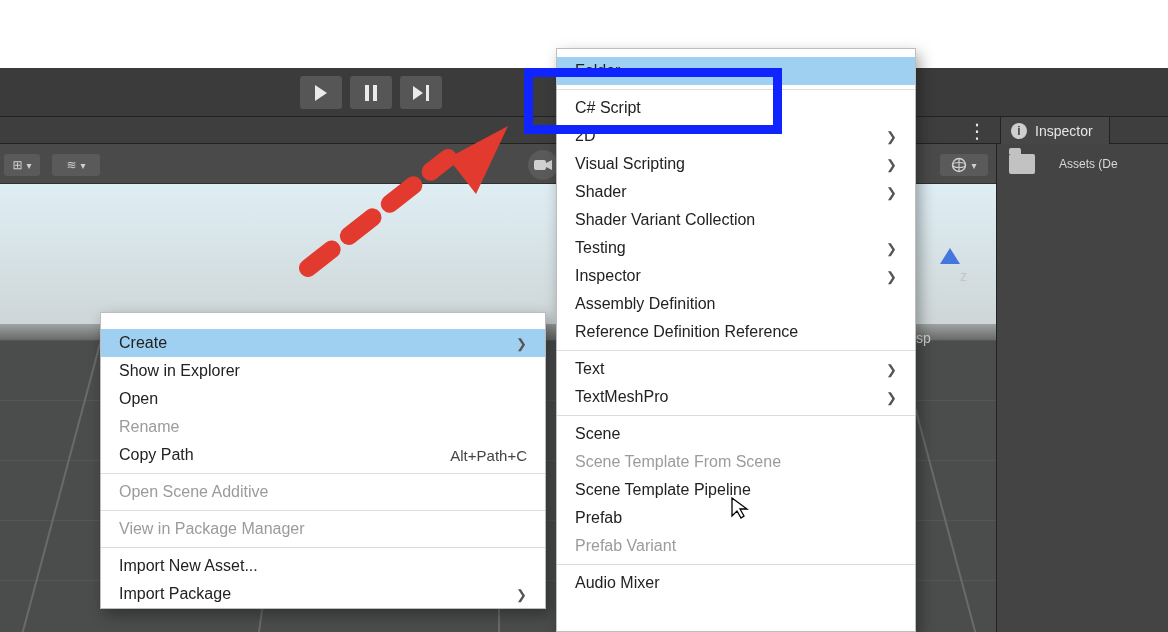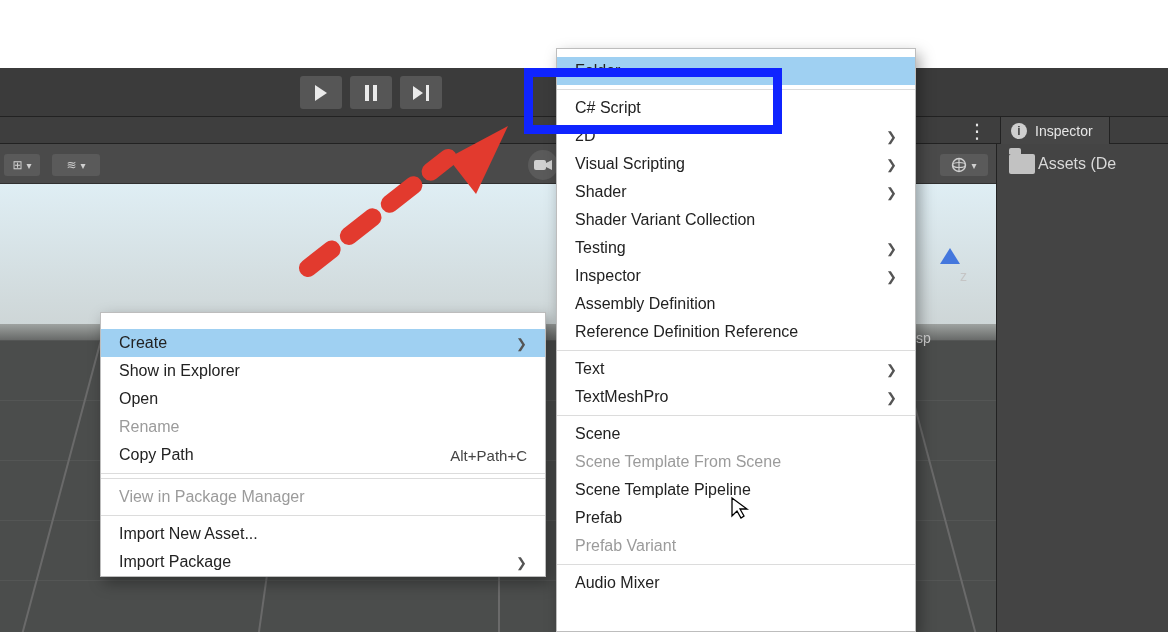--- a/index.html
+++ b/index.html
@@ -122,22 +122,22 @@
   .persp-label {
     position:absolute; left:916px; top:330px; color:#cfcfcf; font-size:14px;
   }
 
   
   .inspector-body {
     position: absolute; left: 996px; top: 144px; width: 172px; height: 488px;
     background: #444444; border-left: 1px solid #222;
   }
   .inspector-body .folder-row {
-    margin-top: 10px; display:flex; align-items:center; gap:3px; padding-left:12px;
-    color:#d9d9d9; font-size:16px;
+    margin-top: 10px; display:flex; align-items:center; gap:24px; padding-left:12px;
+    color:#d9d9d9; font-size:12px;
   }
   .folder-ico { width:26px; height:20px; background:#c2c2c2; border-radius:2px; position:relative; }
   .folder-ico::before { content:""; position:absolute; left:0; top:-6px; width:12px; height:6px; background:#c2c2c2; border-radius:2px 2px 0 0;}
 
   
   .menu {
     position: absolute; background: #fff; border: 1px solid #bdbdbd;
     box-shadow: 4px 6px 14px rgba(0,0,0,.35);
     font-size: 16px; color: #222;
   }
@@ -266,20 +266,23 @@
         <span>Open</span>
       </div>
       <div class="item disabled">
         <span>Rename</span>
       </div>
       <div class="item">
         <span>Copy Path</span>
         <span class="shortcut">Alt+Path+C</span>
       </div>
       <div class="sep"></div>
+      <div class="item disabled">
+        <span>Open Scene Additive</span>
+      </div>
       <div class="sep"></div>
       <div class="item disabled">
         <span>View in Package Manager</span>
       </div>
       <div class="sep"></div>
       <div class="item">
         <span>Import New Asset...</span>
       </div>
       <div class="item">
         <span>Import Package</span>

